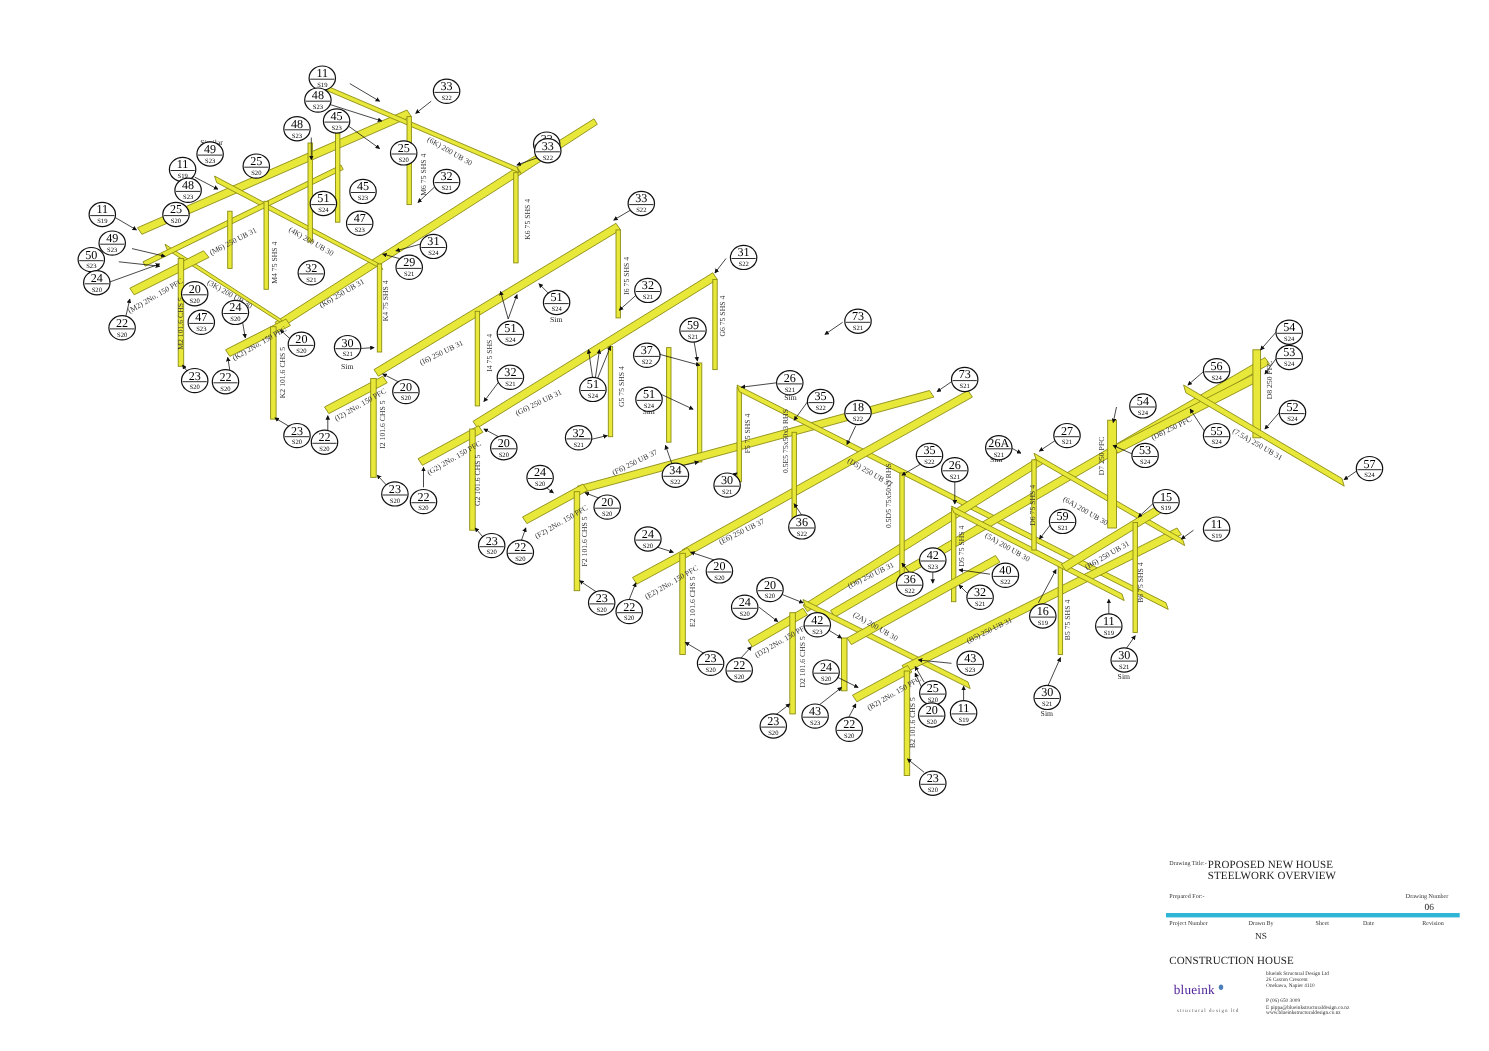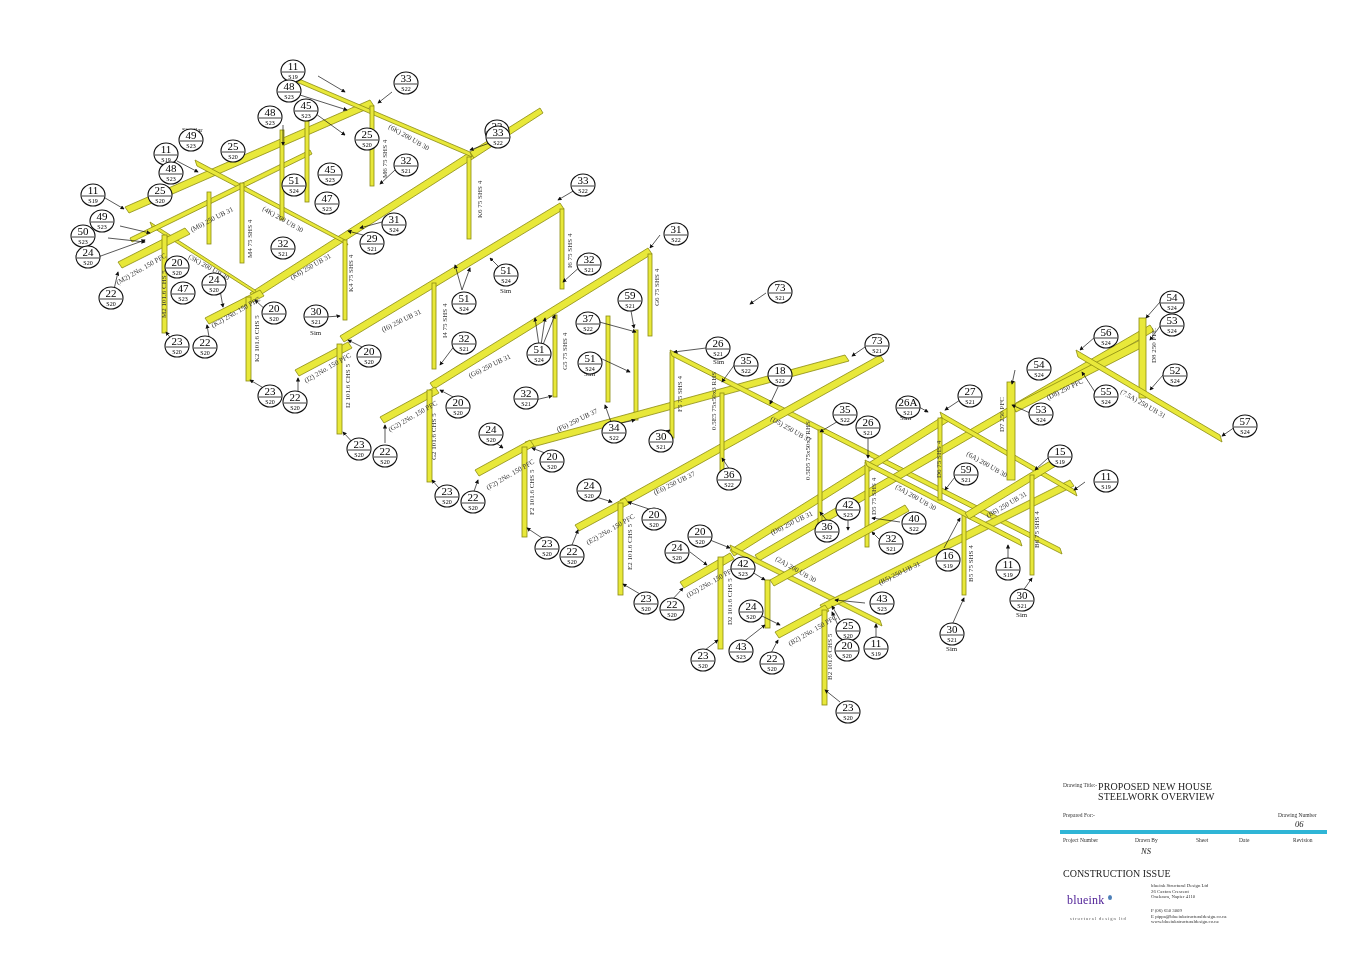--- a/index.html
+++ b/index.html
@@ -6,21 +6,21 @@
   body{width:1354px;height:955px;position:relative;overflow:hidden;font-family:"Liberation Serif",serif;color:#222;}
   #drawing{position:absolute;left:0;top:0;width:1354px;height:955px;}
   .bubble-num{font-family:"Liberation Serif",serif;font-size:11px;}
   .bubble-ref{font-family:"Liberation Serif",serif;font-size:6px;}
   .mlabel{font-family:"Liberation Serif",serif;font-size:7px;fill:#333;}
   .note{font-family:"Liberation Serif",serif;font-size:7px;fill:#222;}
   #titleblock{position:absolute;left:1060px;top:775px;width:270px;height:160px;font-family:"Liberation Serif",serif;}
   .tb-small{position:absolute;font-size:5.5px;color:#333;}
   .tb-title{position:absolute;left:38px;top:7px;font-size:10px;line-height:10px;color:#222;letter-spacing:0.1px;}
   .tb-bar{position:absolute;left:0;top:55px;width:267px;height:4px;background:#2fb5d6;}
-  .tb-val{position:absolute;font-size:8.5px;color:#222;font-style:italic;}
+  .tb-val{position:absolute;font-size:8.5px;color:#222;}
   .tb-issue{position:absolute;left:3px;top:93px;font-size:10px;color:#222;}
   .tb-logo{position:absolute;left:7px;top:118px;font-size:12px;color:#4c1d95;letter-spacing:0.2px;text-align:right;}
   .tb-logo-sub{position:absolute;left:10px;top:141px;font-size:4.5px;color:#555;letter-spacing:1px;}
   .tb-logo-dot{position:absolute;left:48px;top:120px;width:4px;height:5px;border-radius:50%;background:#4c7fb8;}
   .tb-addr{position:absolute;left:91px;font-size:4.8px;line-height:5.6px;color:#333;}
 </style>
 </head>
 <body>
 
 <svg id="drawing" viewBox="0 0 1354 955" xmlns="http://www.w3.org/2000/svg">
@@ -887,21 +887,21 @@
   <span class="tb-small" style="left:3px;top:37px;">Prepared For:-</span>
   <span class="tb-small" style="left:218px;top:37px;">Drawing Number</span>
   <span class="tb-val" style="left:235px;top:44px;">06</span>
   <div class="tb-bar"></div>
   <span class="tb-small" style="left:3px;top:62px;">Project Number</span>
   <span class="tb-small" style="left:75px;top:62px;">Drawn By</span>
   <span class="tb-val" style="left:81px;top:71px;">NS</span>
   <span class="tb-small" style="left:136px;top:62px;">Sheet</span>
   <span class="tb-small" style="left:179px;top:62px;">Date</span>
   <span class="tb-small" style="left:233px;top:62px;">Revision</span>
-  <div class="tb-issue">CONSTRUCTION ISSUE</div>
+  <div class="tb-issue">CONSTRUCTION HOUSE</div>
   <div class="tb-logo-dot"></div>
   <div class="tb-logo">blueink</div>
   <div class="tb-logo-sub">structural design ltd</div>
   <div class="tb-addr" style="top:108px;">
     <div>blueink Structural Design Ltd</div>
     <div>26 Caxton Crescent</div>
     <div>Onekawa, Napier 4110</div>
   </div>
   <div class="tb-addr" style="top:133px;">
     <div>P (06) 650 3009</div>

